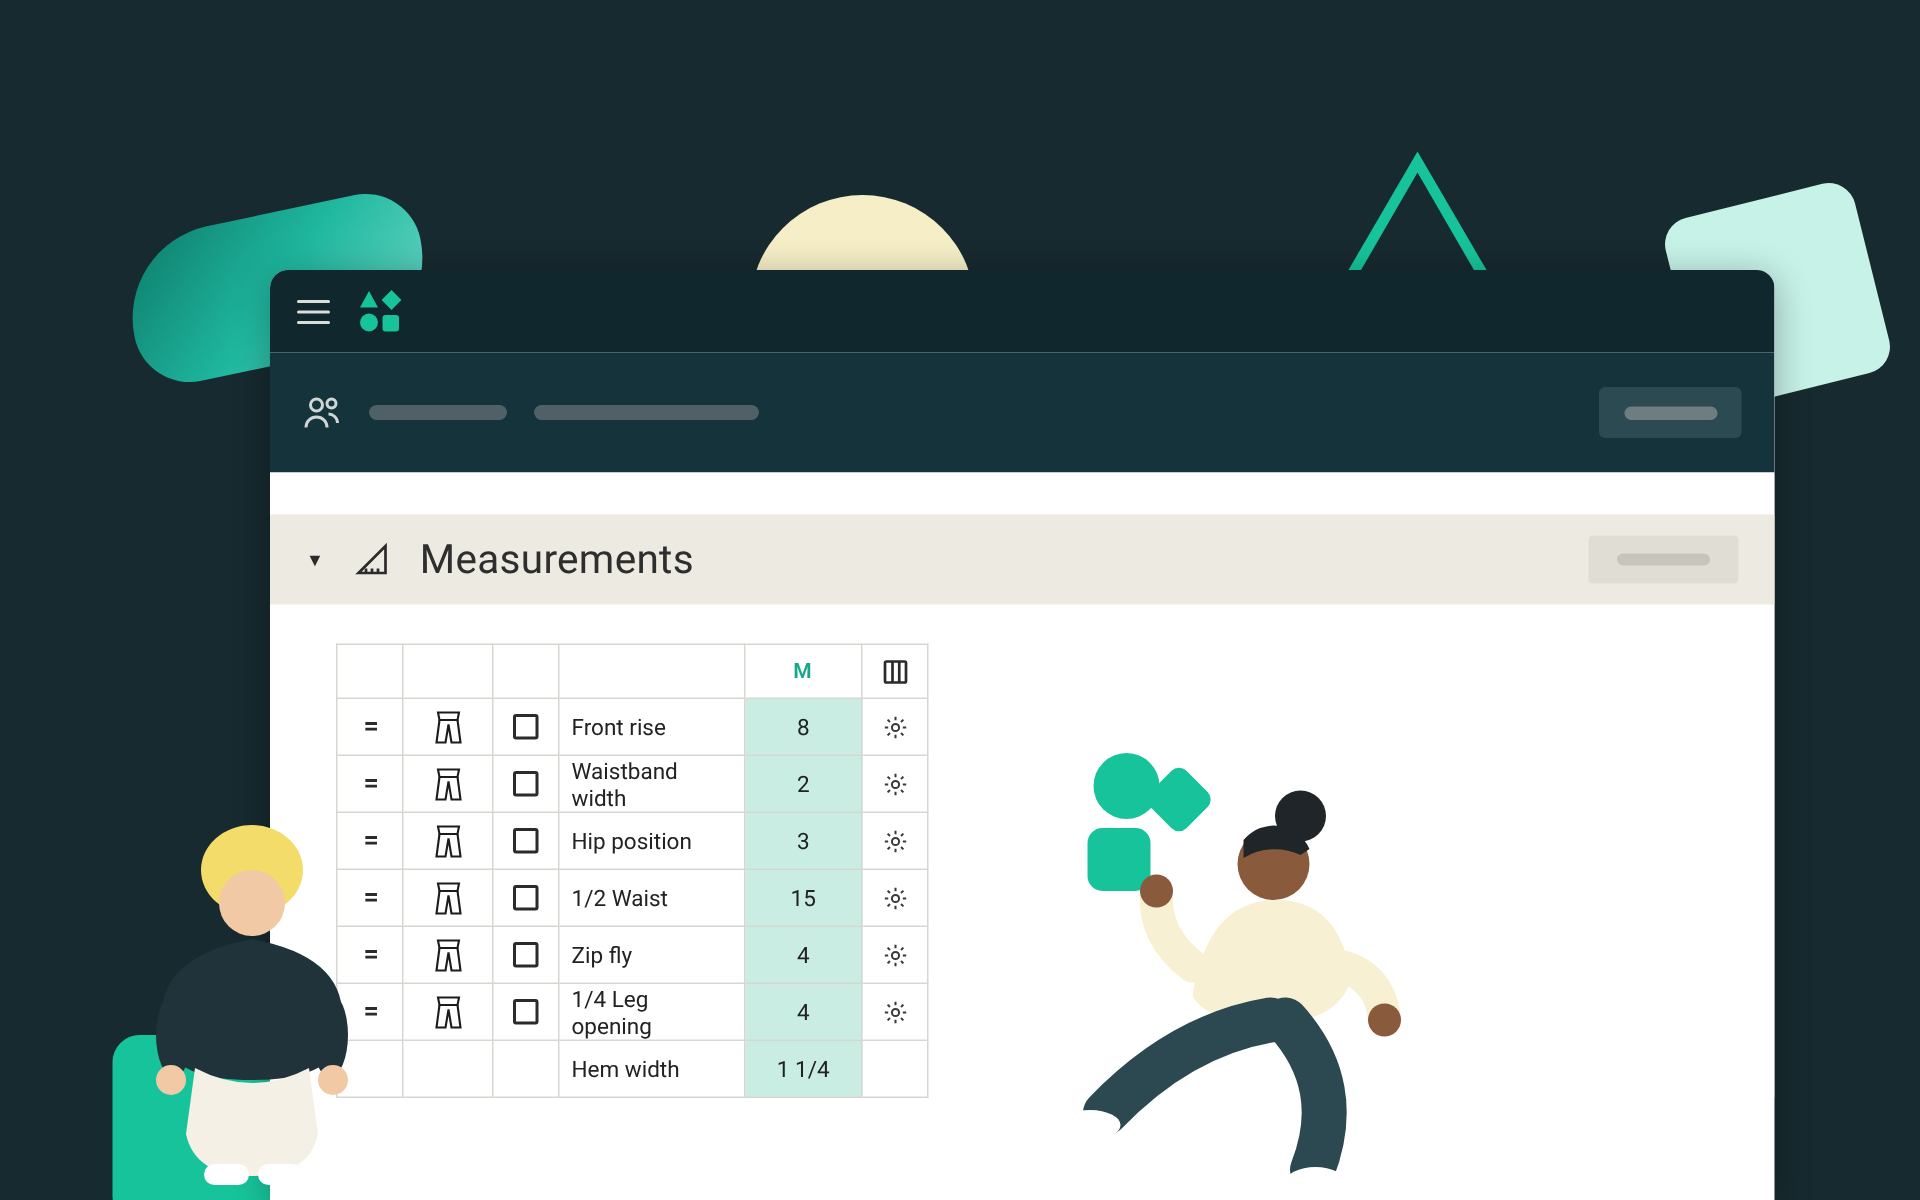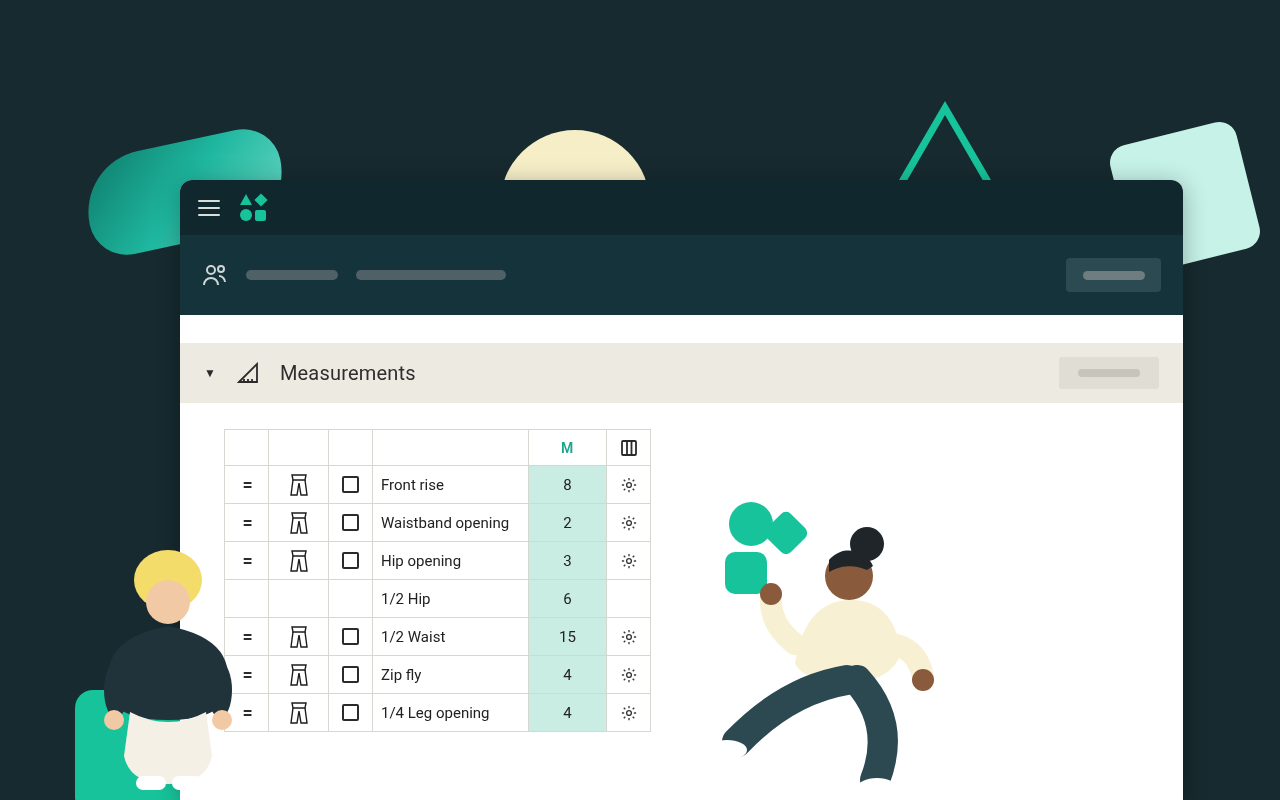--- a/index.html
+++ b/index.html
@@ -33,32 +33,32 @@
   .ph.a { width:92px; }
   .ph.b { width:150px; }
   .tool-btn { margin-left:auto; width:95px; height:34px; background:#2c4a51; border-radius:4px; display:flex; align-items:center; justify-content:center; }
   .tool-btn .ph { background:#6d7d80; width:62px; height:9px; }
 
   .canvas { background:#fff; padding-top:28px; }
 
   .section-hdr { height:60px; background:#edeae2; display:flex; align-items:center; padding:0 24px; gap:20px; }
   .disc { color:#2b2b2b; font-size:12px; }
   .ruler-ic svg { display:block; }
-  .sect-title { font-size:20px; color:#2e2e2e; letter-spacing:.2px; }
+  .sect-title { font-size:27px; color:#2e2e2e; letter-spacing:.2px; }
   .sect-btn { margin-left:auto; width:100px; height:32px; background:#e0ddd4; border-radius:3px; display:flex; align-items:center; justify-content:center; }
   .sect-btn .ph { background:#c8c4ba; width:62px; height:8px; }
 
   .grid-wrap { padding:26px 0 0 44px; }
   table.meas { border-collapse:collapse; background:#fff; font-size:15px; color:#222; }
   table.meas th, table.meas td { border:1px solid #d7d7d2; }
   table.meas th { font-weight:600; height:36px; }
   .col-drag  { width:44px; }
   .col-thumb { width:60px; }
   .col-check { width:44px; }
-  .col-name  { width:156px; padding:0 8px; text-align:left; }
+  .col-name  { width:124px; padding:0 8px; text-align:left; }
   .col-val   { width:78px; text-align:center; background:#c9ece3; }
   .col-gear  { width:44px; text-align:center; }
   th.col-val { color:#17a789; background:#fff; font-size:14px; letter-spacing:1px; }
   th.col-gear svg, td.col-gear svg { display:block; margin:0 auto; }
   td { height:38px; }
   .drag { display:flex; align-items:center; justify-content:center; color:#2b2b2b; font-size:18px; font-weight:600; letter-spacing:-2px; }
   .thumb { display:flex; align-items:center; justify-content:center; }
   .thumb svg { display:block; }
   .chk { display:flex; align-items:center; justify-content:center; }
   .chk-box { width:17px; height:17px; border:2px solid #2b2b2b; border-radius:2px; }
@@ -184,21 +184,21 @@
         <path d="M7 4h14l-1 5h-12z"></path>
                     <path d="M8 9l-2 15h6l2-12 2 12h6l-2-15"></path>
       </svg>
     </div>
               </td>
     <td class="col-check">
                 <div class="chk">
                   <div class="chk-box"></div>
                 </div>
               </td>
-    <td class="col-name">Waistband opening</td>
+    <td class="col-name">Waistband width</td>
     <td class="col-val">2</td>
     <td class="col-gear">
       <svg width="18" height="18" viewBox="0 0 24 24" fill="none" stroke="#3a3a3a" stroke-width="1.8">
         <circle cx="12" cy="12" r="3.2"></circle>
         <path d="M12 2.5v3M12 18.5v3M2.5 12h3M18.5 12h3M5 5l2.1 2.1M16.9 16.9L19 19M19 5l-2.1 2.1M7.1 16.9L5 19"></path>
       </svg>
     </td>
   </tr>
             <tr data-has-handle="true">
     <td class="col-drag">
@@ -210,121 +210,121 @@
         <path d="M7 4h14l-1 5h-12z"></path>
                     <path d="M8 9l-2 15h6l2-12 2 12h6l-2-15"></path>
       </svg>
     </div>
               </td>
     <td class="col-check">
                 <div class="chk">
                   <div class="chk-box"></div>
                 </div>
               </td>
-    <td class="col-name">Hip opening</td>
+    <td class="col-name">Hip position</td>
     <td class="col-val">3</td>
+    <td class="col-gear">
+      <svg width="18" height="18" viewBox="0 0 24 24" fill="none" stroke="#3a3a3a" stroke-width="1.8">
+        <circle cx="12" cy="12" r="3.2"></circle>
+        <path d="M12 2.5v3M12 18.5v3M2.5 12h3M18.5 12h3M5 5l2.1 2.1M16.9 16.9L19 19M19 5l-2.1 2.1M7.1 16.9L5 19"></path>
+      </svg>
+    </td>
+  </tr>
+            <tr data-has-handle="true">
+    <td class="col-drag">
+                <div class="drag">=</div>
+              </td>
+    <td class="col-thumb">
+                <div class="thumb">
+      <svg width="28" height="28" viewBox="0 0 28 28" fill="none" stroke="#1c1c1c" stroke-width="1.4">
+        <path d="M7 4h14l-1 5h-12z"></path>
+                    <path d="M8 9l-2 15h6l2-12 2 12h6l-2-15"></path>
+      </svg>
+    </div>
+              </td>
+    <td class="col-check">
+                <div class="chk">
+                  <div class="chk-box"></div>
+                </div>
+              </td>
+    <td class="col-name">1/2 Waist</td>
+    <td class="col-val">15</td>
+    <td class="col-gear">
+      <svg width="18" height="18" viewBox="0 0 24 24" fill="none" stroke="#3a3a3a" stroke-width="1.8">
+        <circle cx="12" cy="12" r="3.2"></circle>
+        <path d="M12 2.5v3M12 18.5v3M2.5 12h3M18.5 12h3M5 5l2.1 2.1M16.9 16.9L19 19M19 5l-2.1 2.1M7.1 16.9L5 19"></path>
+      </svg>
+    </td>
+  </tr>
+            <tr data-has-handle="true">
+    <td class="col-drag">
+                <div class="drag">=</div>
+              </td>
+    <td class="col-thumb">
+                <div class="thumb">
+      <svg width="28" height="28" viewBox="0 0 28 28" fill="none" stroke="#1c1c1c" stroke-width="1.4">
+        <path d="M7 4h14l-1 5h-12z"></path>
+                    <path d="M8 9l-2 15h6l2-12 2 12h6l-2-15"></path>
+      </svg>
+    </div>
+              </td>
+    <td class="col-check">
+                <div class="chk">
+                  <div class="chk-box"></div>
+                </div>
+              </td>
+    <td class="col-name">Zip fly</td>
+    <td class="col-val">4</td>
+    <td class="col-gear">
+      <svg width="18" height="18" viewBox="0 0 24 24" fill="none" stroke="#3a3a3a" stroke-width="1.8">
+        <circle cx="12" cy="12" r="3.2"></circle>
+        <path d="M12 2.5v3M12 18.5v3M2.5 12h3M18.5 12h3M5 5l2.1 2.1M16.9 16.9L19 19M19 5l-2.1 2.1M7.1 16.9L5 19"></path>
+      </svg>
+    </td>
+  </tr>
+            <tr data-has-handle="true">
+    <td class="col-drag">
+                <div class="drag">=</div>
+              </td>
+    <td class="col-thumb">
+                <div class="thumb">
+      <svg width="28" height="28" viewBox="0 0 28 28" fill="none" stroke="#1c1c1c" stroke-width="1.4">
+        <path d="M7 4h14l-1 5h-12z"></path>
+                    <path d="M8 9l-2 15h6l2-12 2 12h6l-2-15"></path>
+      </svg>
+    </div>
+              </td>
+    <td class="col-check">
+                <div class="chk">
+                  <div class="chk-box"></div>
+                </div>
+              </td>
+    <td class="col-name">1/4 Leg opening</td>
+    <td class="col-val">4</td>
     <td class="col-gear">
       <svg width="18" height="18" viewBox="0 0 24 24" fill="none" stroke="#3a3a3a" stroke-width="1.8">
         <circle cx="12" cy="12" r="3.2"></circle>
         <path d="M12 2.5v3M12 18.5v3M2.5 12h3M18.5 12h3M5 5l2.1 2.1M16.9 16.9L19 19M19 5l-2.1 2.1M7.1 16.9L5 19"></path>
       </svg>
     </td>
   </tr>
             <tr data-has-handle="false">
     <td class="col-drag"></td>
     <td class="col-thumb">
                 <div class="thumb">
       
     </div>
               </td>
     <td class="col-check">
                 <div class="chk"></div>
               </td>
-    <td class="col-name">1/2 Hip</td>
-    <td class="col-val">6</td>
+    <td class="col-name">Hem width</td>
+    <td class="col-val">1 1/4</td>
     <td class="col-gear">
       
-    </td>
-  </tr>
-            <tr data-has-handle="true">
-    <td class="col-drag">
-                <div class="drag">=</div>
-              </td>
-    <td class="col-thumb">
-                <div class="thumb">
-      <svg width="28" height="28" viewBox="0 0 28 28" fill="none" stroke="#1c1c1c" stroke-width="1.4">
-        <path d="M7 4h14l-1 5h-12z"></path>
-                    <path d="M8 9l-2 15h6l2-12 2 12h6l-2-15"></path>
-      </svg>
-    </div>
-              </td>
-    <td class="col-check">
-                <div class="chk">
-                  <div class="chk-box"></div>
-                </div>
-              </td>
-    <td class="col-name">1/2 Waist</td>
-    <td class="col-val">15</td>
-    <td class="col-gear">
-      <svg width="18" height="18" viewBox="0 0 24 24" fill="none" stroke="#3a3a3a" stroke-width="1.8">
-        <circle cx="12" cy="12" r="3.2"></circle>
-        <path d="M12 2.5v3M12 18.5v3M2.5 12h3M18.5 12h3M5 5l2.1 2.1M16.9 16.9L19 19M19 5l-2.1 2.1M7.1 16.9L5 19"></path>
-      </svg>
-    </td>
-  </tr>
-            <tr data-has-handle="true">
-    <td class="col-drag">
-                <div class="drag">=</div>
-              </td>
-    <td class="col-thumb">
-                <div class="thumb">
-      <svg width="28" height="28" viewBox="0 0 28 28" fill="none" stroke="#1c1c1c" stroke-width="1.4">
-        <path d="M7 4h14l-1 5h-12z"></path>
-                    <path d="M8 9l-2 15h6l2-12 2 12h6l-2-15"></path>
-      </svg>
-    </div>
-              </td>
-    <td class="col-check">
-                <div class="chk">
-                  <div class="chk-box"></div>
-                </div>
-              </td>
-    <td class="col-name">Zip fly</td>
-    <td class="col-val">4</td>
-    <td class="col-gear">
-      <svg width="18" height="18" viewBox="0 0 24 24" fill="none" stroke="#3a3a3a" stroke-width="1.8">
-        <circle cx="12" cy="12" r="3.2"></circle>
-        <path d="M12 2.5v3M12 18.5v3M2.5 12h3M18.5 12h3M5 5l2.1 2.1M16.9 16.9L19 19M19 5l-2.1 2.1M7.1 16.9L5 19"></path>
-      </svg>
-    </td>
-  </tr>
-            <tr data-has-handle="true">
-    <td class="col-drag">
-                <div class="drag">=</div>
-              </td>
-    <td class="col-thumb">
-                <div class="thumb">
-      <svg width="28" height="28" viewBox="0 0 28 28" fill="none" stroke="#1c1c1c" stroke-width="1.4">
-        <path d="M7 4h14l-1 5h-12z"></path>
-                    <path d="M8 9l-2 15h6l2-12 2 12h6l-2-15"></path>
-      </svg>
-    </div>
-              </td>
-    <td class="col-check">
-                <div class="chk">
-                  <div class="chk-box"></div>
-                </div>
-              </td>
-    <td class="col-name">1/4 Leg opening</td>
-    <td class="col-val">4</td>
-    <td class="col-gear">
-      <svg width="18" height="18" viewBox="0 0 24 24" fill="none" stroke="#3a3a3a" stroke-width="1.8">
-        <circle cx="12" cy="12" r="3.2"></circle>
-        <path d="M12 2.5v3M12 18.5v3M2.5 12h3M18.5 12h3M5 5l2.1 2.1M16.9 16.9L19 19M19 5l-2.1 2.1M7.1 16.9L5 19"></path>
-      </svg>
     </td>
   </tr>
           </tbody>
       </table>
     </div>
 
   </div>
 </div>
 
 <div class="person person-a">

